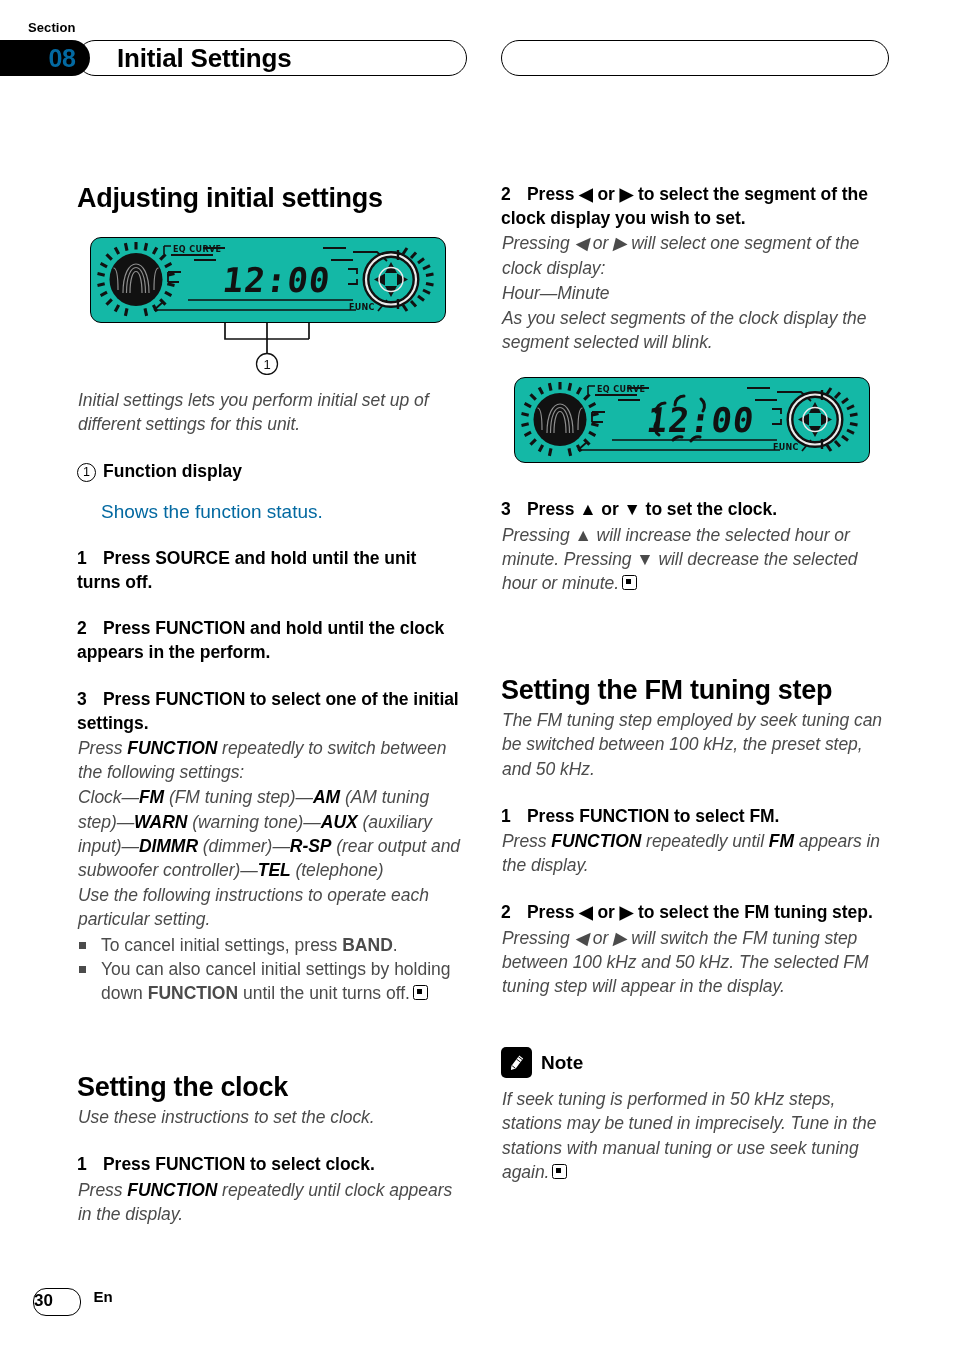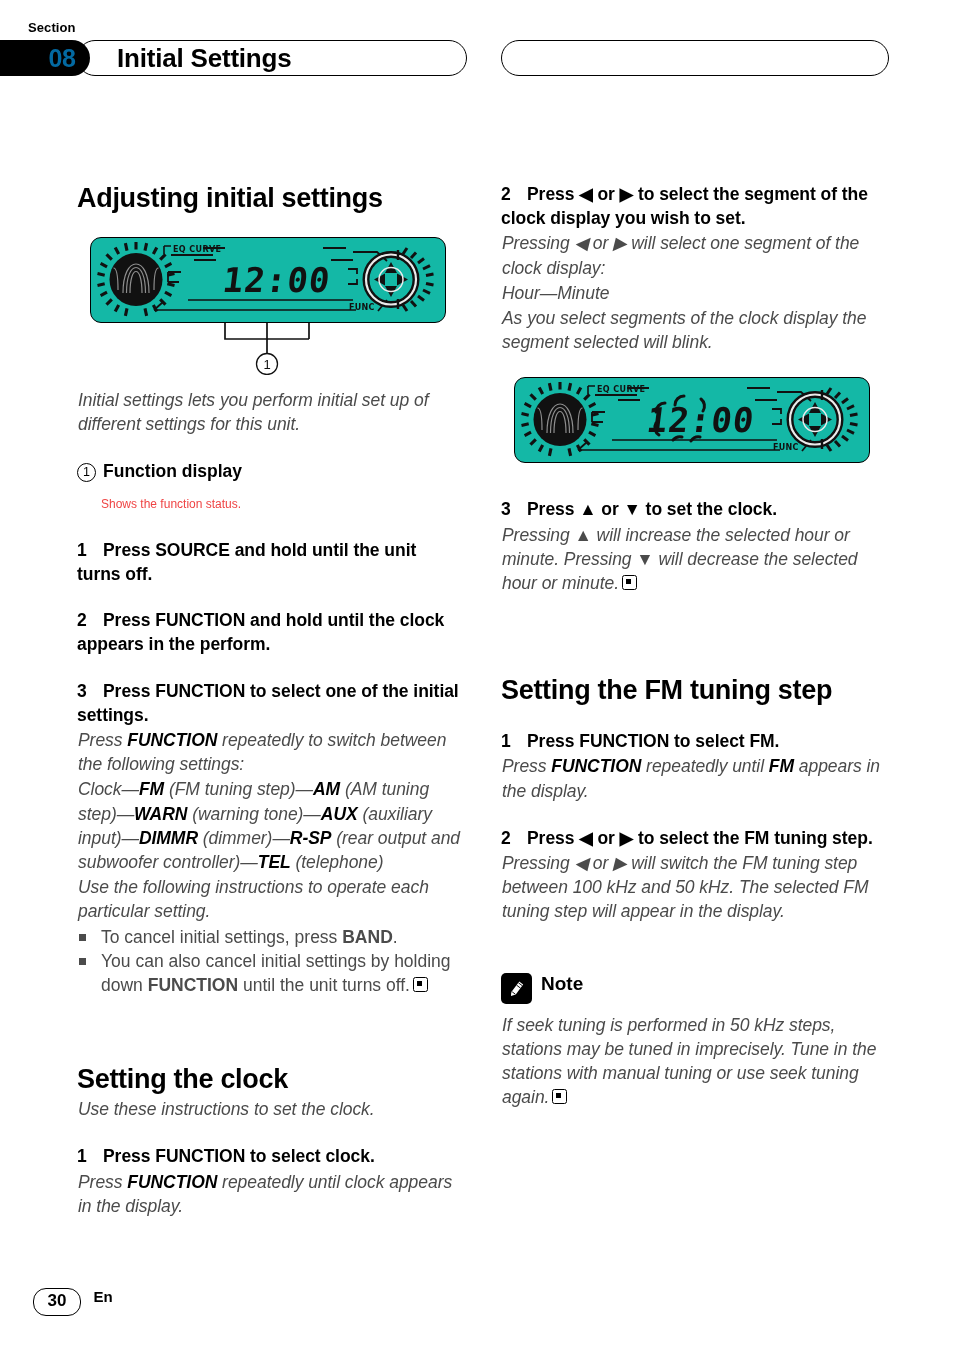--- a/index.html
+++ b/index.html
@@ -63,39 +63,39 @@
   .gap-m{height:22px;}
   .gap-l{height:34px;}
   .gap-xl{height:48px;}
 
   .callout-row{font-size:17.5px;line-height:24.2px;margin:0;color:#000;}
   .circ-num{
     display:inline-block;width:17px;height:17px;border:1.2px solid #000;
     border-radius:50%;font-size:12.5px;line-height:16px;text-align:center;
     vertical-align:1px;margin-right:7px;color:#000;
   }
-  .callout-sub{font-size:12px;line-height:24.2px;color:#ef4444;margin:8px 0 0 24px;}
+  .callout-sub{font-size:19px;line-height:24.2px;color:#0369a1;margin:16px 0 0 24px;}
 
   .bullet-row{
     font-size:17.5px;line-height:24.2px;color:#4b4b4b;margin:0;
     padding-left:24px;position:relative;
   }
   .bullet-row .sq{
     position:absolute;left:2px;top:9px;width:7px;height:7px;background:#4b4b4b;
   }
   .endmark{
     display:inline-block;width:13px;height:13px;border:1.4px solid #000;
     border-radius:2.5px;position:relative;vertical-align:-1px;margin-left:3px;
   }
   .endmark::after{
     content:"";position:absolute;left:3px;top:3px;width:5px;height:5px;background:#000;
   }
 
   
-  .note-hd{display:flex;gap:9px;margin:0 0 9px 0;}
+  .note-hd{display:flex;align-items:center;gap:9px;margin:0 0 9px 0;}
   .note-ico{
     width:31px;height:31px;background:#000;border-radius:5px;
     display:flex;align-items:center;justify-content:center;flex:none;
   }
   .note-lbl{font-size:19px;font-weight:bold;color:#000;}
 
   
   .device-wrap{position:relative;}
   .device{
     width:356px;height:86px;border:1.6px solid #000;border-radius:11px;
@@ -430,20 +430,21 @@
       <span class="num">3</span><span>Press ▲ or ▼ to set the clock.</span>
     </p>
     <p class="body-txt">
       <span>Pressing ▲ will increase the selected hour or minute. Pressing ▼ will decrease the selected hour or minute.</span><span class="endmark"></span>
     </p>
 
     <div class="gap-xl"></div>
     <div style="height:30px;"></div>
 
     <h1 class="section-title">Setting the FM tuning step</h1>
+    <p class="body-txt">The FM tuning step employed by seek tuning can be switched between 100 kHz, the preset step, and 50 kHz.</p>
 
     <div class="gap-m"></div>
 
     <p class="step-head">
       <span class="num">1</span><span>Press FUNCTION to select FM.</span>
     </p>
     <p class="body-txt">
       <span>Press </span><b>FUNCTION</b><span> repeatedly until </span><b>FM</b><span> appears in the display.</span>
     </p>
 
@@ -469,17 +470,17 @@
         </svg>
       </span>
       <span class="note-lbl">Note</span>
     </div>
     <p class="body-txt">
       <span>If seek tuning is performed in 50 kHz steps, stations may be tuned in imprecisely. Tune in the stations with manual tuning or use seek tuning again.</span><span class="endmark"></span>
     </p>
   </div>
 
   <div style="position:absolute;left:33px;top:1288px;">
-    <span style="display:inline-block;width:46px;height:26px;border:1.6px solid #000;border-radius:13px;font-size:17px;font-weight:bold;line-height:24px;text-align:center;">30</span>
+    <span style="display:inline-block;width:46px;height:26px;border:1.6px solid #000;border-radius:13px;font-size:17px;font-weight:bold;line-height:24px;">30</span>
     <span style="display:inline-block;margin-left:8px;font-size:15px;font-weight:bold;vertical-align:4px;">En</span>
   </div>
 
 </div>
 
 </body></html>

